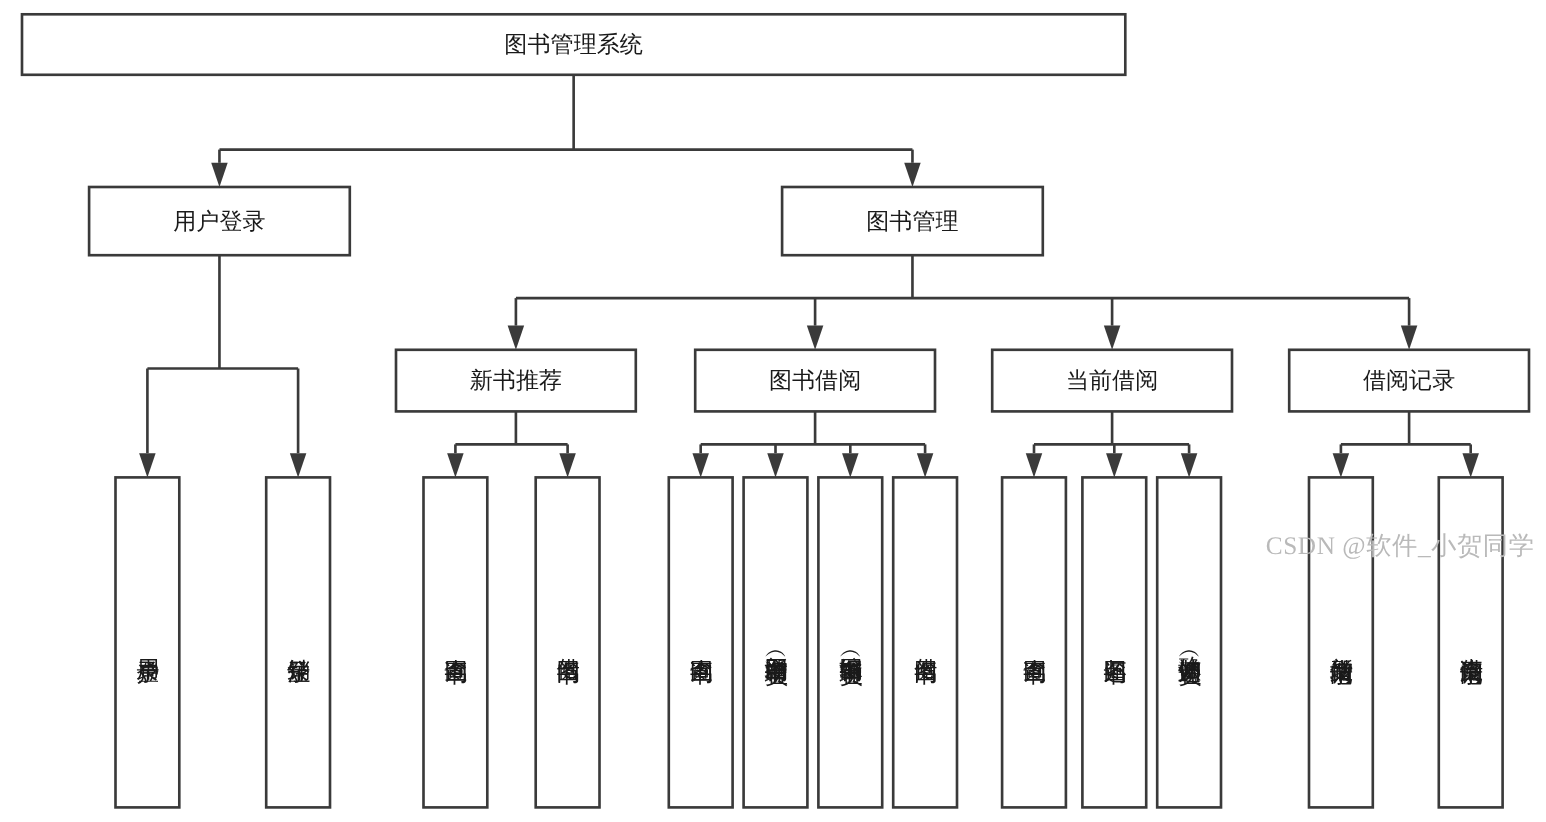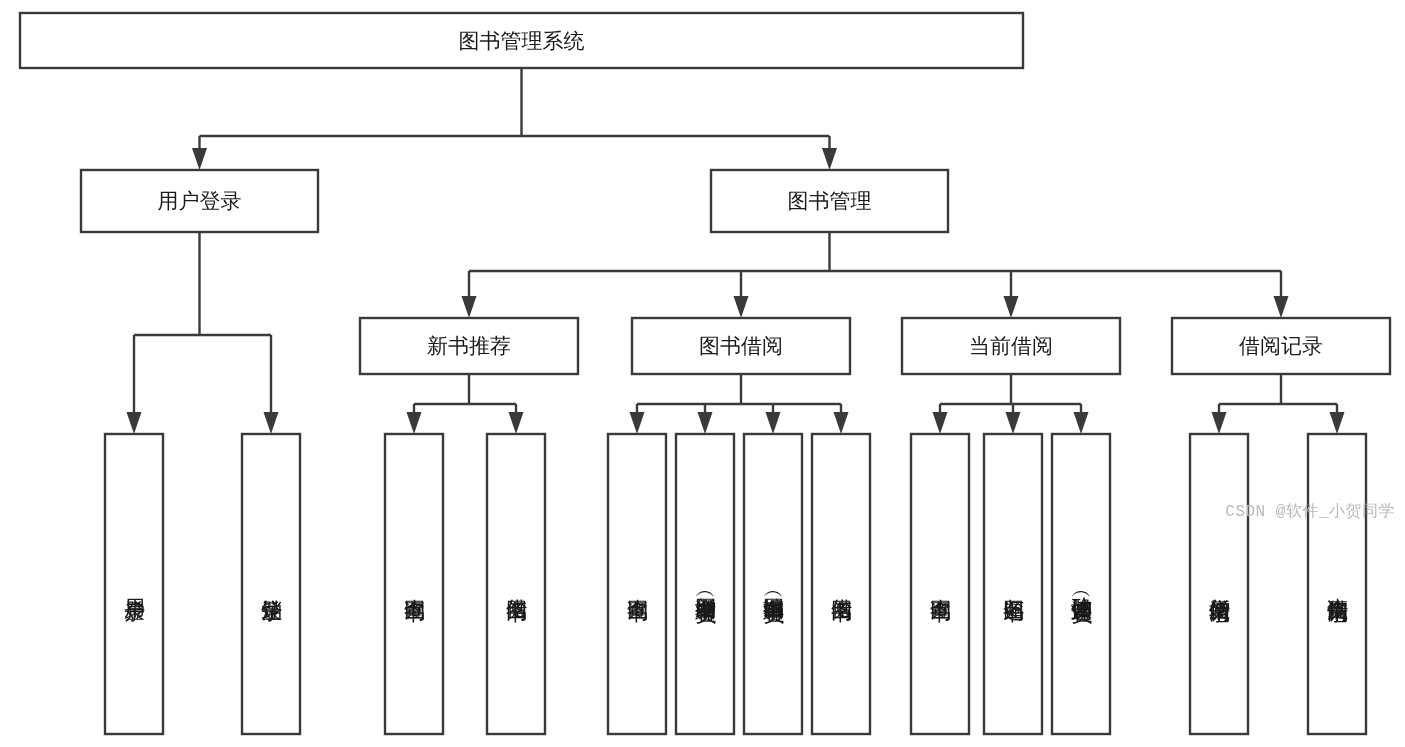--- a/index.html
+++ b/index.html
@@ -62,23 +62,23 @@
     font-size: 21px;
     line-height: 1.02;
     color: #1a1a1a;
     letter-spacing: 1px;
     white-space: nowrap;
     pointer-events: none;
   }
   .watermark {
     position: absolute;
     right: 10px;
-    bottom: 2px;
-    font-family: Liberation Mono, monospace;
-    font-size: 16px;
+    bottom: 12px;
+    font-family: Liberation Serif, serif;
+    font-size: 23px;
     color: #b9b9b9;
     letter-spacing: 0.5px;
     white-space: nowrap;
     user-select: none;
   }
 </style>
 </head>
 <body>
 
 <div id="diagram-root">

